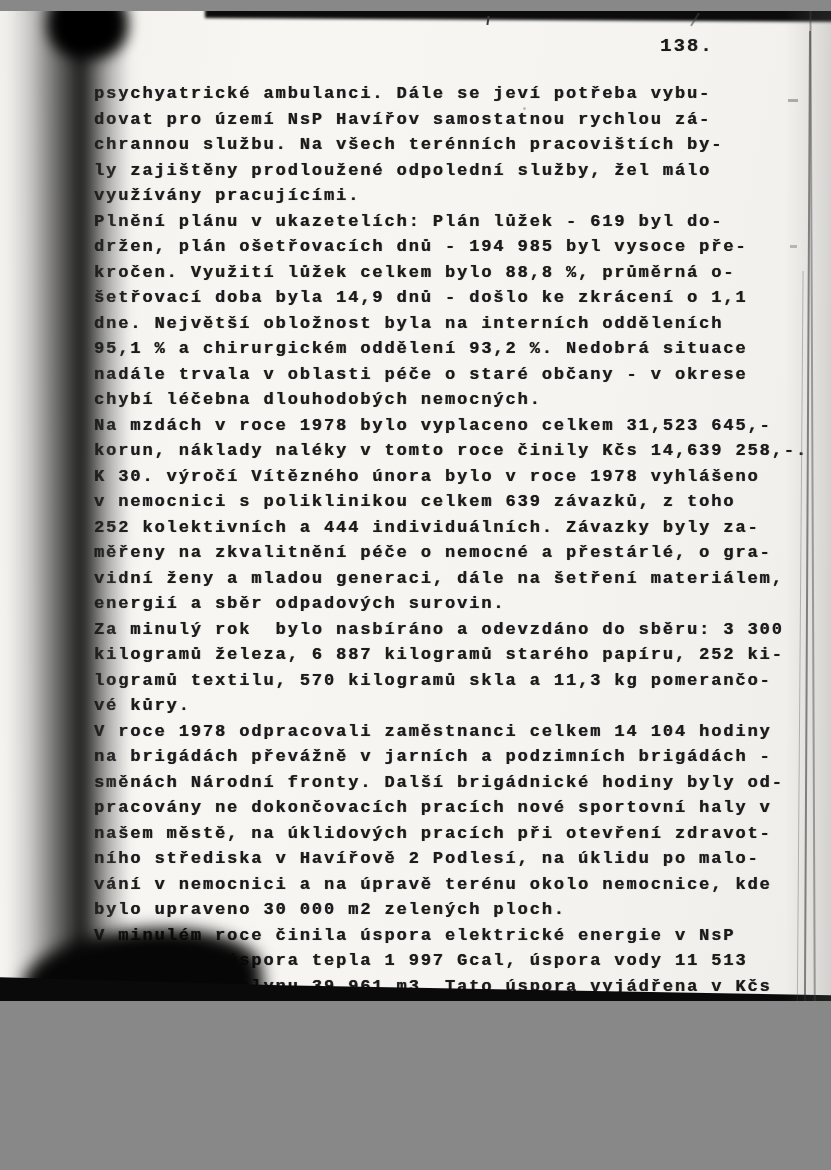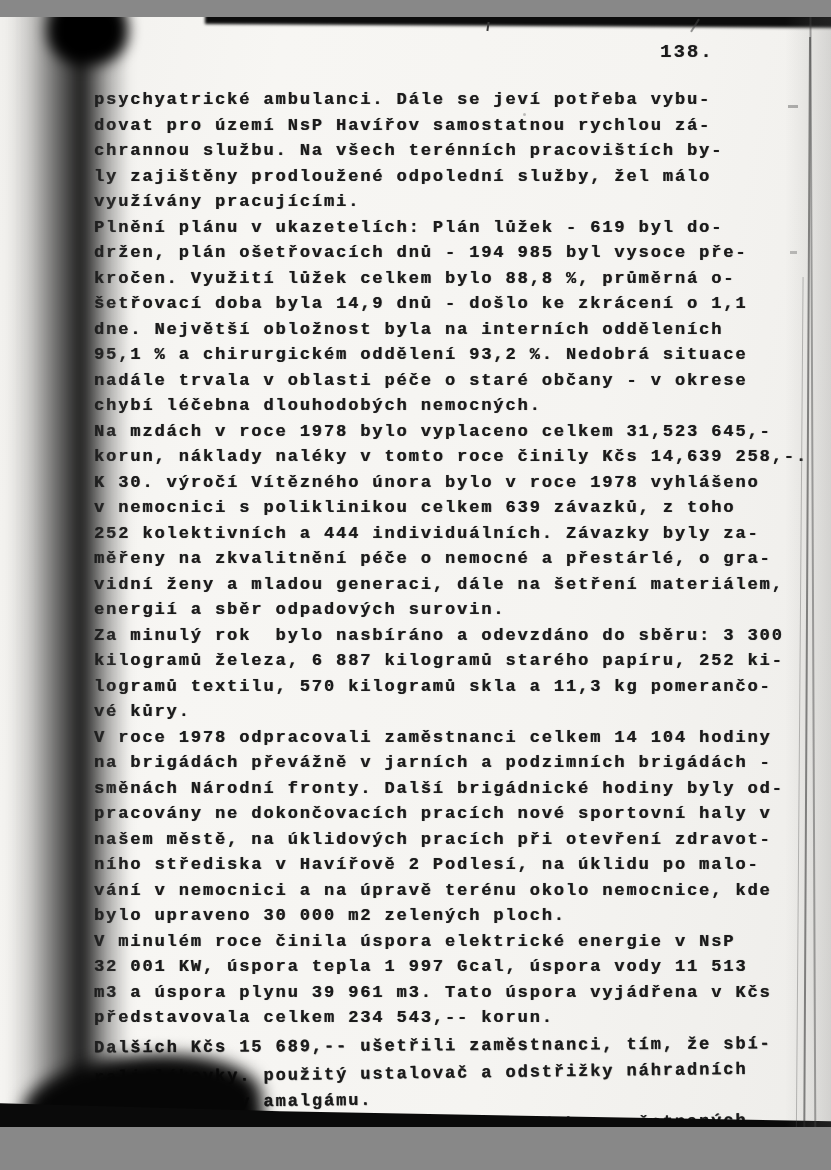--- a/index.html
+++ b/index.html
@@ -1,19 +1,19 @@
 <!DOCTYPE html>
 <html><head>
 <meta charset="utf-8">
 <style>
   html,body{margin:0;padding:0;background:#888;}
   .page{
     position:relative;
-    width:831px;height:1110px;
-    margin:17px auto;
+    width:831px;height:990px;
+    margin:11px auto;
     background:linear-gradient(100deg,#f1f0ed 0%,#f7f6f3 28%,#f5f4f1 65%,#eeedea 100%);
     overflow:hidden;
     font-family:"Liberation Mono","DejaVu Sans Mono",monospace;
   }
   
   .textblock{
     position:absolute;left:94px;top:70px;width:710px;
     z-index:1;
   }
   .line{

